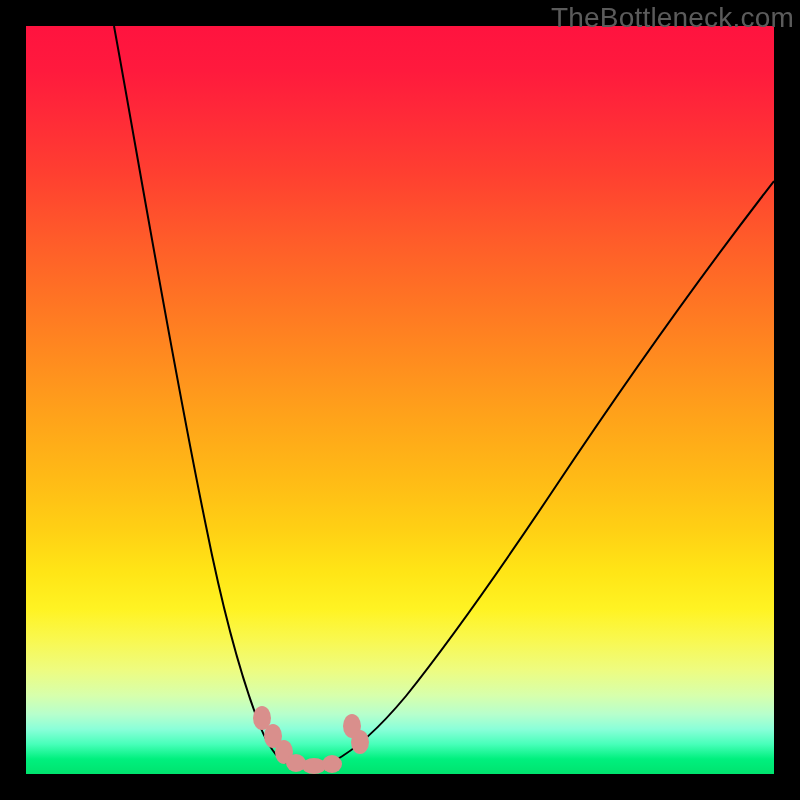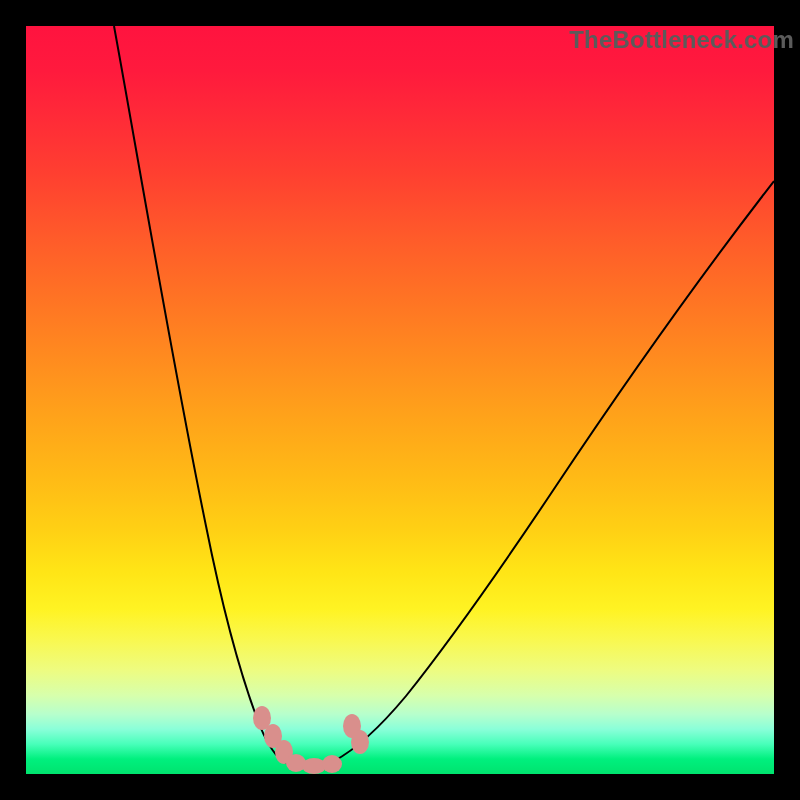--- a/index.html
+++ b/index.html
@@ -15,25 +15,24 @@
     position: absolute;
     top: 0; left: 0;
     width: 800px; height: 800px;
     background: #000;
   }
   .watermark {
     position: absolute;
     top: 2px;
     right: 6px;
     color: #5b5b5b;
-    font-size: 24px;
-    font-weight: 700;
+    font-size: 28px;
+    font-weight: 400;
     letter-spacing: 0.2px;
     z-index: 10;
-    margin-top: 24px;
   }
   .plot {
     position: absolute;
     top: 26px;
     left: 26px;
     width: 748px;
     height: 748px;
     overflow: hidden;
   }
   .gradient {

